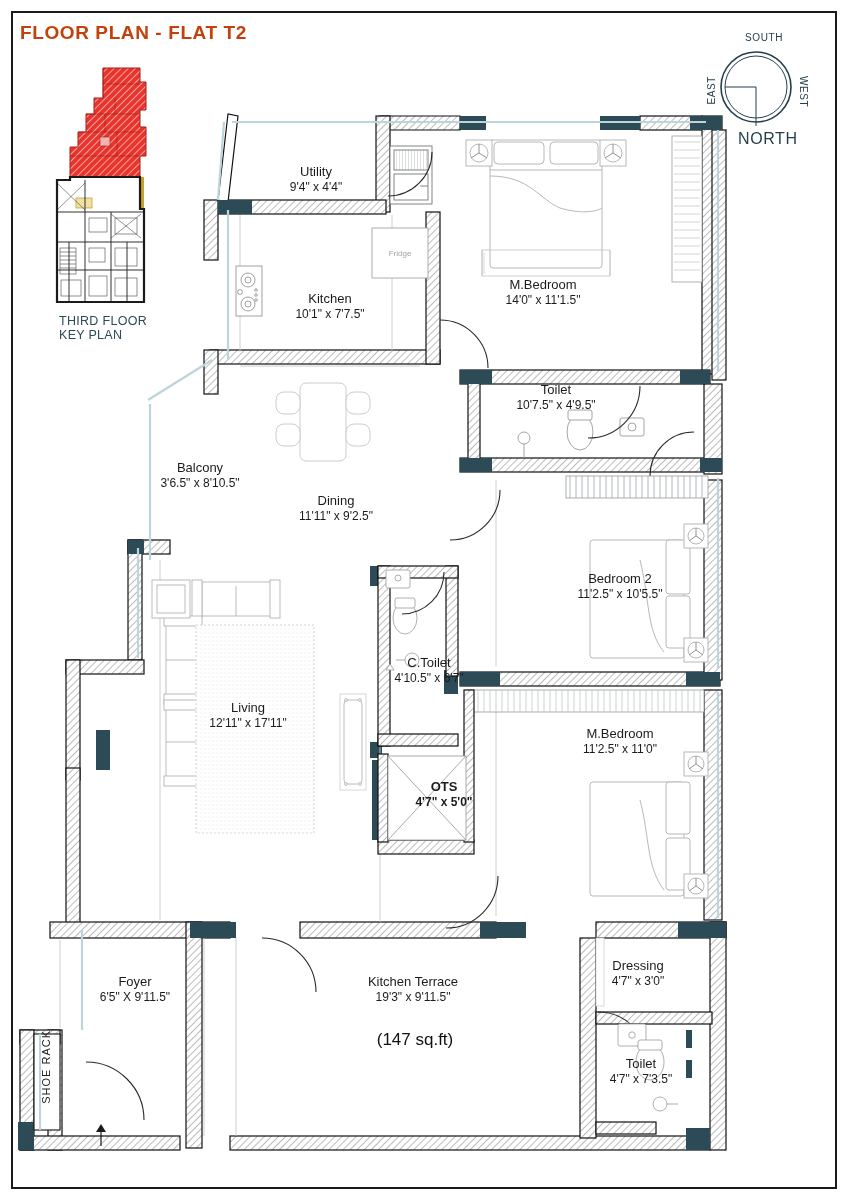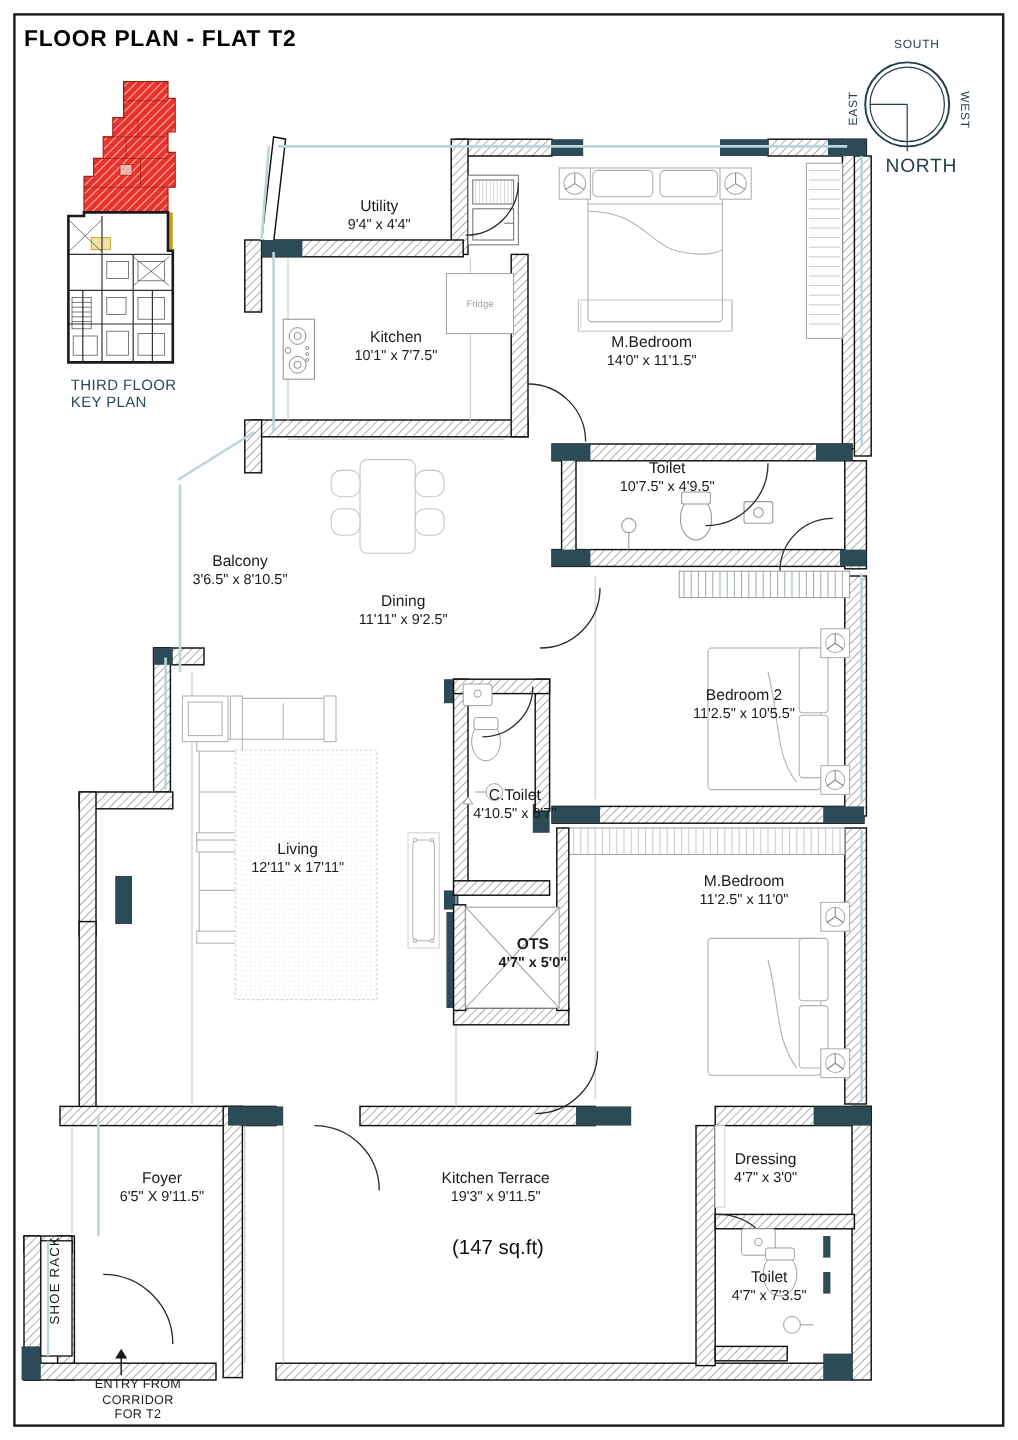--- a/index.html
+++ b/index.html
@@ -1,21 +1,21 @@
 <!DOCTYPE html>
 <html><head>
 <meta charset="utf-8">
 <style>
   html,body{margin:0;padding:0;background:#fff;}
   body{width:848px;height:1200px;font-family:"Liberation Sans",sans-serif;overflow:hidden;}
 
   .page{position:relative;width:848px;height:1200px;background:#ffffff;}
   .frame{position:absolute;left:11px;top:11px;width:826px;height:1178px;border:2px solid #1a1a1a;box-sizing:border-box;}
 
-  .title{position:absolute;left:20px;top:22px;font-size:19px;font-weight:bold;letter-spacing:.6px;color:#000000;}
+  .title{position:absolute;left:20px;top:22px;font-size:19px;font-weight:bold;letter-spacing:.6px;color:#c2410c;}
 
   
   .keyplan{position:absolute;left:45px;top:52px;width:120px;height:258px;}
   .kp-svg{position:absolute;left:0;top:0;}
   .kp-caption{position:absolute;left:14px;top:262px;width:120px;text-align:left;font-size:12.5px;line-height:14px;color:#2c4a55;letter-spacing:.3px;}
 
   
   .compass{position:absolute;left:700px;top:32px;width:120px;height:115px;}
   .cmp-lbl{position:absolute;font-size:10px;color:#243f49;letter-spacing:.6px;}
   .cmp-s{left:45px;top:0px;}
@@ -518,21 +518,21 @@
     <g stroke="#1b1b1b" stroke-width="1.2" fill="none">
       <line x1="101" y1="1146" x2="101" y2="1128"></line>
       <path d="M101,1124 l-5,8 l10,0 z" fill="#1b1b1b" stroke="none"></path>
     </g>
   </svg>
 
   <div class="lbl" style="left:316px;top:165px;transform:translateX(-50%);">
     <span class="nm">Utility</span>
     <span class="dm">9'4" x 4'4"</span>
   </div>
-  <div class="lbl" style="left:330px;top:274px;transform:translateX(-50%);">
+  <div class="lbl" style="left:330px;top:292px;transform:translateX(-50%);">
     <span class="nm">Kitchen</span>
     <span class="dm">10'1" x 7'7.5"</span>
   </div>
   <div class="lbl" style="left:543px;top:278px;transform:translateX(-50%);">
     <span class="nm">M.Bedroom</span>
     <span class="dm">14'0" x 11'1.5"</span>
   </div>
   <div class="lbl" style="left:556px;top:383px;transform:translateX(-50%);">
     <span class="nm">Toilet</span>
     <span class="dm">10'7.5" x 4'9.5"</span>
@@ -579,18 +579,13 @@
   </div>
   <div class="lbl" style="left:641px;top:1057px;transform:translateX(-50%);">
     <span class="nm">Toilet</span>
     <span class="dm">4'7" x 7'3.5"</span>
   </div>
 
 
   <div class="terrace-area">(147 sq.ft)</div>
   <div class="shoerack">SHOE RACK</div>
 
-  <div class="entry">
-    <span>ENTRY FROM</span><br>
-    <span>CORRIDOR</span><br>
-    <span>FOR T2</span>
-  </div>
 </div>
 
 </body></html>

